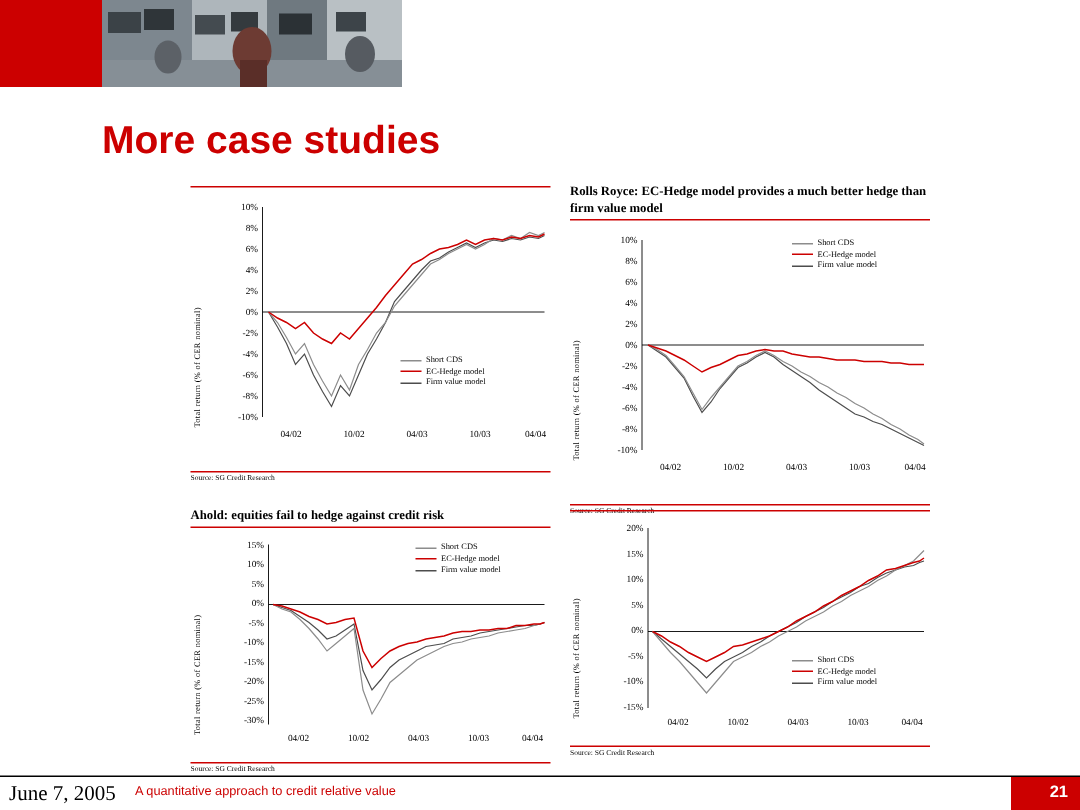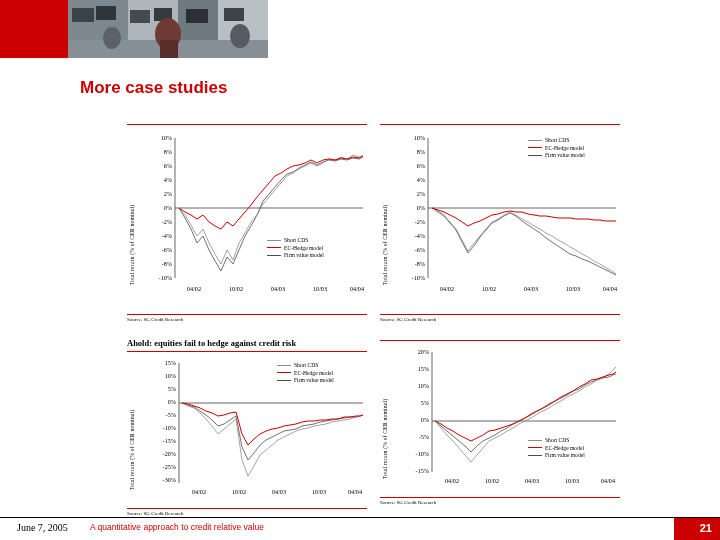--- a/index.html
+++ b/index.html
@@ -5,38 +5,38 @@
   html,body{margin:0;padding:0;}
   body{width:720px;height:540px;background:#ffffff;font-family:"Liberation Serif",serif;position:relative;overflow:hidden;}
 
   
   .banner{position:absolute;left:0;top:0;width:720px;height:58px;}
   .banner-red{position:absolute;left:0;top:0;width:720px;height:58px;background:#cc0000;}
   .banner-photo{position:absolute;left:68px;top:0;width:200px;height:58px;overflow:hidden;}
   .banner-white{position:absolute;left:268px;top:0;width:452px;height:58px;background:#ffffff;}
 
   
-  .slide-title{position:absolute;left:80px;top:78px;font-family:"Liberation Sans",sans-serif;font-size:17px;font-weight:bold;color:#cc0000;letter-spacing:0px;}
+  .slide-title{position:absolute;left:68px;top:78px;font-family:"Liberation Sans",sans-serif;font-size:26px;font-weight:bold;color:#cc0000;letter-spacing:0px;}
 
   
   .panel{position:absolute;}
   .panel-head{font-family:"Liberation Serif",serif;font-size:8.5px;font-weight:bold;color:#000;line-height:11px;}
   .panel-rule{border-top:1px solid #cc0000;margin-top:2px;width:100%;}
   .src{font-family:"Liberation Serif",serif;font-size:5px;color:#000;margin-top:2px;}
   .src-rule{border-top:1px solid #cc0000;width:100%;margin-bottom:2px;}
 
   .chartbox{position:relative;}
   .ylabel{position:absolute;left:0;top:0;writing-mode:vertical-rl;transform:rotate(180deg);font-size:5.6px;font-family:"Liberation Serif",serif;letter-spacing:.2px;white-space:nowrap;}
   .legend{position:absolute;font-size:5.6px;font-family:"Liberation Serif",serif;}
   .legend-row{display:flex;align-items:center;margin-bottom:1.5px;white-space:nowrap;}
   .legend-line{width:14px;height:0;border-top:1px solid #000;margin-right:3px;}
 
   
   .footer-rule{position:absolute;left:0;top:517px;width:720px;border-top:1px solid #000;}
-  .footer-date{position:absolute;left:17px;top:522px;font-size:10px;font-family:"Liberation Serif",serif;}
+  .footer-date{position:absolute;left:6px;top:522px;font-size:14px;font-family:"Liberation Serif",serif;}
   .footer-center{position:absolute;left:90px;top:522px;font-size:8.5px;font-family:"Liberation Sans",sans-serif;color:#cc0000;text-align:right;}
   .page-box{position:absolute;right:0;top:518px;width:46px;height:22px;background:#cc0000;}
   .page-num{position:absolute;right:8px;top:522px;font-size:11px;font-family:"Liberation Sans",sans-serif;font-weight:bold;color:#ffffff;}
 </style>
 </head>
 <body>
 
 <div class="banner">
   <div class="banner-red"></div>
   <svg class="banner-photo" viewBox="0 0 200 58" preserveAspectRatio="none">
@@ -112,20 +112,21 @@
           <span class="legend-line" style="border-color:#4d4d4d;"></span>
           <span>Firm value model</span>
         </div>
     </div>
   </div>
   <div class="src-rule"></div>
   <div class="src">Source: SG Credit Research</div>
 </div>
 
 <div class="panel" style="left:380px;top:122px;width:240px;">
+  <div class="panel-head">Rolls Royce: EC-Hedge model provides a much better hedge than firm value model</div>
   <div class="panel-rule"></div>
   <div class="chartbox" style="height:185px;margin-top:4px;">
     <div class="ylabel" style="left:2px;top:6px;height:150px;">Total return (% of CER nominal)</div>
     <svg style="position:absolute;left:12px;top:4px;" width="228" height="170" viewBox="0 0 228 170">
       <line x1="36" y1="5" x2="36" y2="145" stroke="#000" stroke-width="0.6"></line>
       <line x1="36" y1="75" x2="224" y2="75" stroke="#000" stroke-width="0.6"></line>
       <g font-family="Liberation Serif, serif" font-size="6.2" text-anchor="end">
         <text x="33" y="7">10%</text>
           <text x="33" y="21">8%</text>
           <text x="33" y="35">6%</text>

